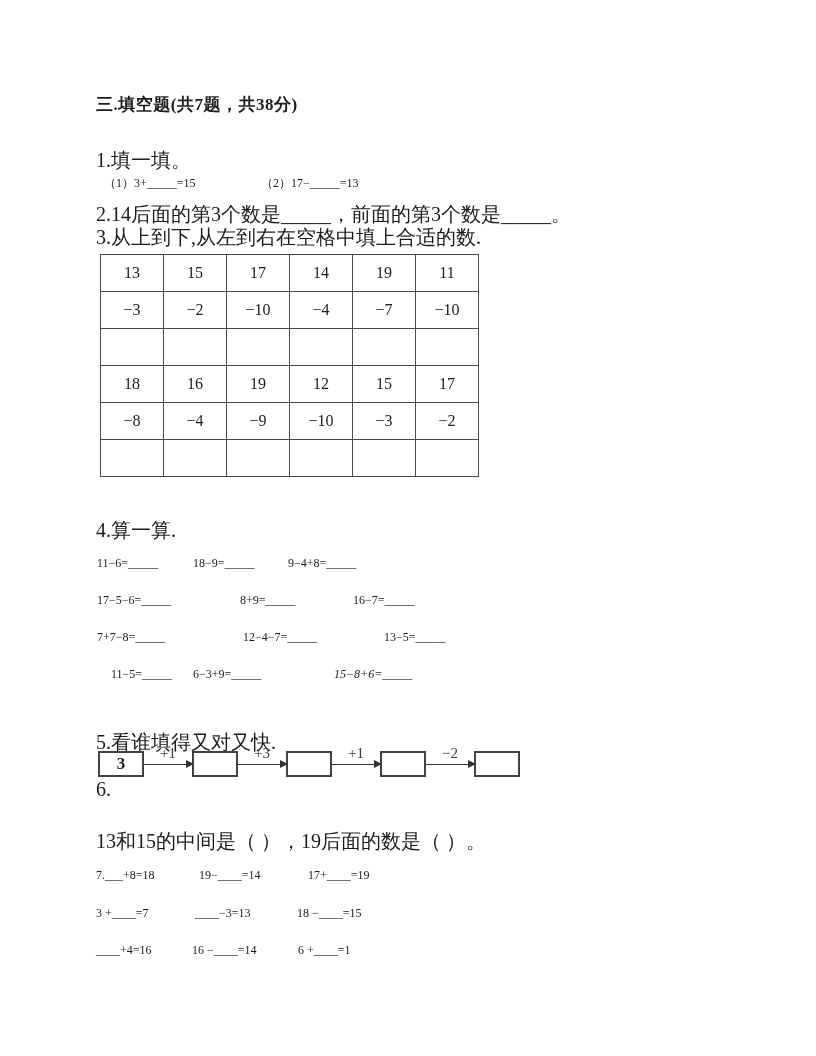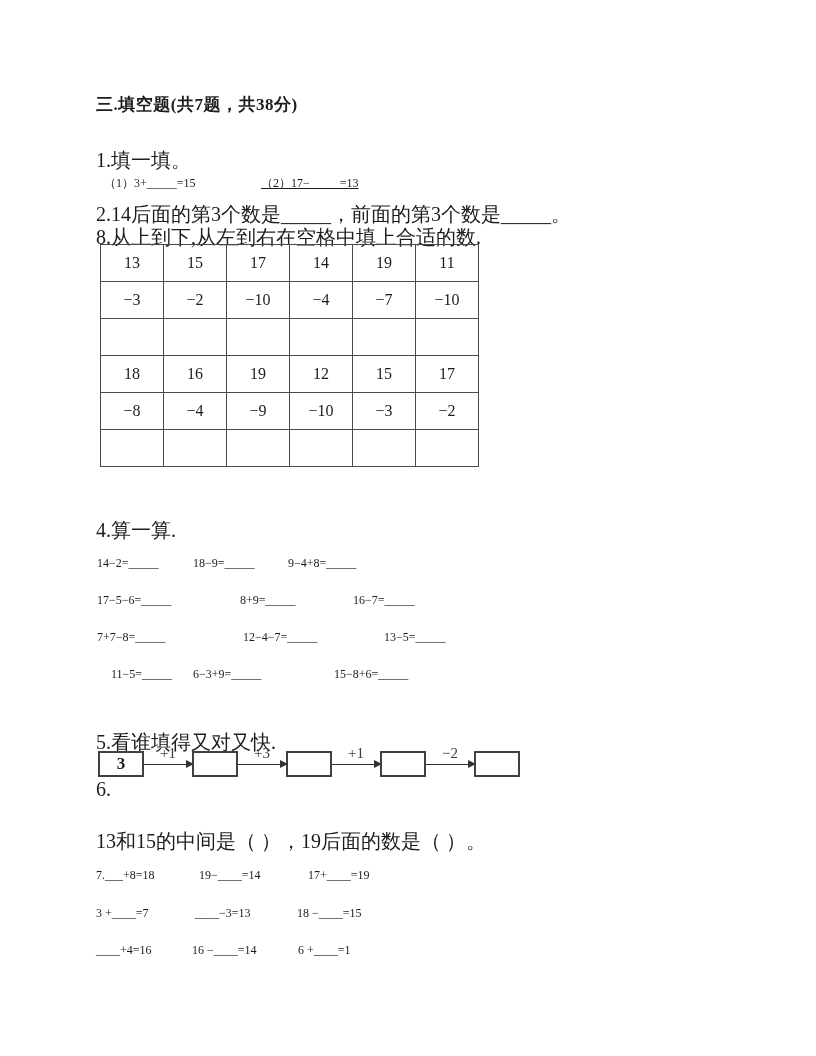--- a/index.html
+++ b/index.html
@@ -57,28 +57,28 @@
 <body>
 
 <div class="page">
 
   <div class="abs title" style="left:96px;top:93px;">三.填空题(共7题，共38分)</div>
 
   <div class="abs qlabel" style="left:96px;top:147px;">1.填一填。</div>
 
   <div class="line" style="left:104px;top:175px;">
     <span style="left:0;">（1）3+_____=15</span>
-    <span style="left:157px;text-decoration:underline;">（2）17−_____=13</span>
+    <span style="left:157px;">（2）17−_____=13</span>
   </div>
 
   <div class="abs qlabel" style="left:96px;top:201px;">2.14后面的第3个数是_____，前面的第3个数是_____。</div>
 
-  <div class="abs qlabel" style="left:96px;top:224px;">8.从上到下,从左到右在空格中填上合适的数.</div>
-
-  <table class="grid abs" style="left:100px;top:244px;">
+  <div class="abs qlabel" style="left:96px;top:224px;">3.从上到下,从左到右在空格中填上合适的数.</div>
+
+  <table class="grid abs" style="left:100px;top:254px;">
     <tbody>
         <tr>
       <td>13</td>
       <td>15</td>
       <td>17</td>
       <td>14</td>
       <td>19</td>
       <td>11</td>
     </tr>
     <tr>
@@ -120,38 +120,38 @@
       <td></td>
       <td></td>
       <td></td>
     </tr>
   </tbody>
     </table>
 
   <div class="abs qlabel" style="left:96px;top:517px;">4.算一算.</div>
 
   <div class="line" style="left:97px;top:556px;">
-    <span style="left:0;">14−2=_____</span>
+    <span style="left:0;">11−6=_____</span>
     <span style="left:96px;">18−9=_____</span>
     <span style="left:191px;">9−4+8=_____</span>
   </div>
   <div class="line" style="left:97px;top:593px;">
     <span style="left:0;">17−5−6=_____</span>
     <span style="left:143px;">8+9=_____</span>
     <span style="left:256px;">16−7=_____</span>
   </div>
   <div class="line" style="left:97px;top:630px;">
     <span style="left:0;">7+7−8=_____</span>
     <span style="left:146px;">12−4−7=_____</span>
     <span style="left:287px;">13−5=_____</span>
   </div>
   <div class="line" style="left:97px;top:667px;">
     <span style="left:14px;">11−5=_____</span>
     <span style="left:96px;">6−3+9=_____</span>
-    <span style="left:237px;">15−8+6=_____</span>
+    <span style="left:237px;font-style:italic;">15−8+6=_____</span>
   </div>
 
   <div class="abs qlabel" style="left:96px;top:699px;margin-top:30px;">5.看谁填得又对又快.</div>
 
   <div class="abs chain" style="left:98px;top:731px;">
     <div class="box">
       <span class="val">3</span>
     </div>
     <div class="arrow">
       <span class="arrow-label">+1</span>

